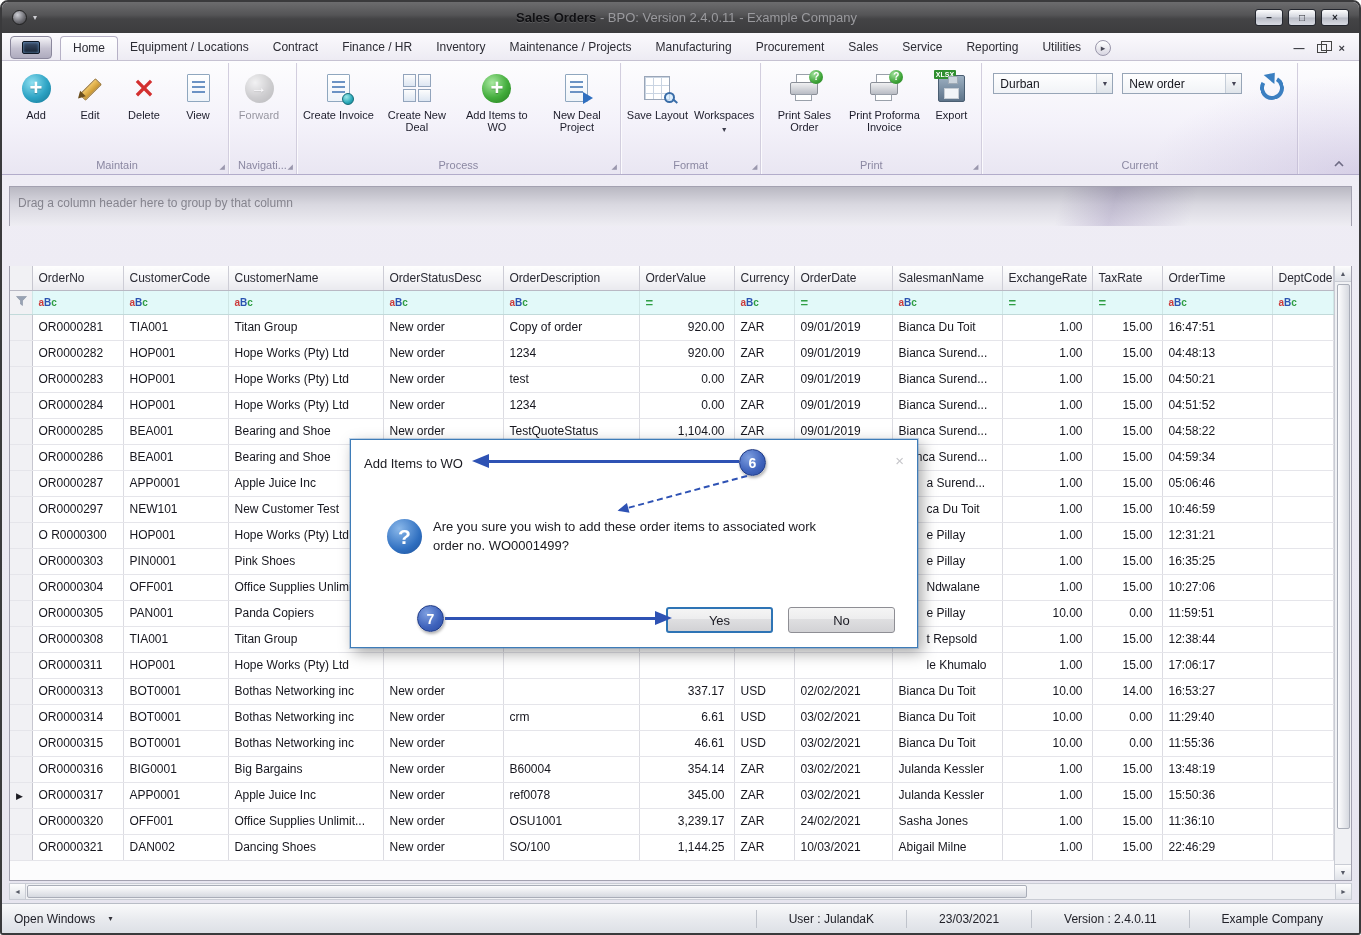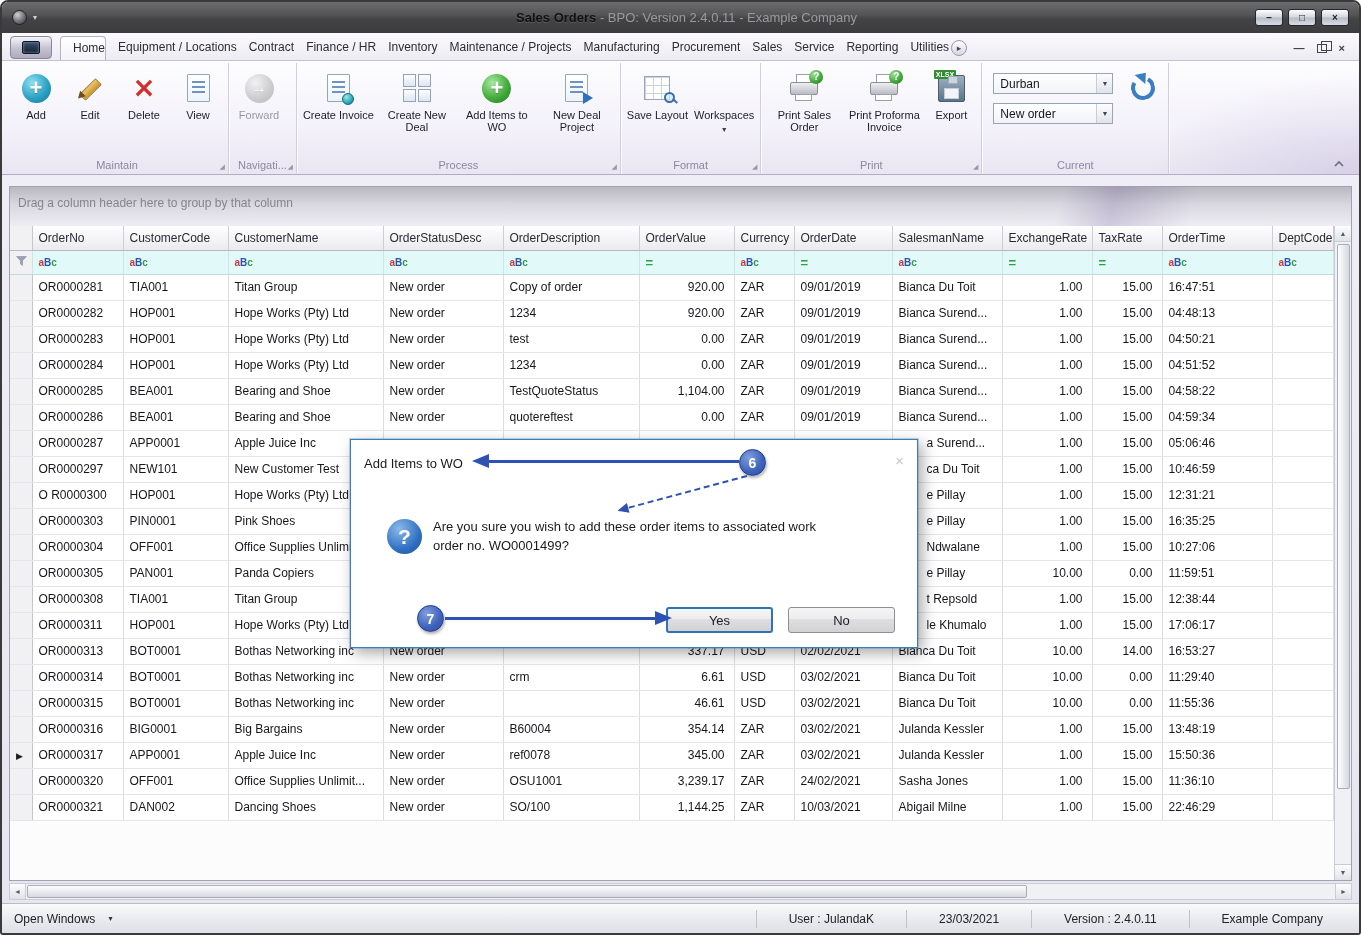--- a/index.html
+++ b/index.html
@@ -26,21 +26,21 @@
 
   
   .tabrow { height:28px; flex:0 0 28px; background:linear-gradient(#fbfafd,#edebf3);
     border-bottom:1px solid #c6c2d2; display:flex; align-items:flex-end; padding:0 6px 0 8px; }
   .app-btn { width:42px; height:23px; margin:0 8px 1px 0; border-radius:4px;
     background:linear-gradient(#f6f5f9,#c4c1d0 55%,#aeabbe); border:1px solid #8a879c;
     display:flex; align-items:center; justify-content:center; }
   .app-btn .mon { width:18px; height:13px; border-radius:2px; border:1px solid #0e1724;
     background:linear-gradient(#3d4f6c,#151f2d); box-shadow:inset 0 0 3px #6fa0d0; }
   .tabs { display:flex; overflow:hidden; max-width:1108px; white-space:nowrap; }
-  .tab { padding:4px 0 5px 12px; font-size:12px; color:#2c2c34; flex:0 0 auto; }
+  .tab { padding:4px 12px 5px 12px; font-size:12px; color:#2c2c34; flex:0 0 auto; }
   .tab.active { background:linear-gradient(#ffffff,#f3f2f8); border:1px solid #b6b1c6; border-bottom:none;
     border-radius:4px 4px 0 0; margin-bottom:-1px; padding-bottom:6px; }
   .tab-scroll { width:16px; height:16px; border-radius:50%; border:1px solid #9a97ab;
     background:linear-gradient(#fff,#d8d6e2); color:#4a4a58; font-size:9px;
     display:flex; align-items:center; justify-content:center; margin:0 0 4px 2px; flex:0 0 auto; }
   .childctl { margin-left:auto; display:flex; align-items:center; gap:12px; padding:0 8px 6px 0; color:#3c3c44; }
   .childctl span { font-size:11px; font-weight:bold; line-height:1; }
   .childctl .rest { position:relative; width:10px; height:9px; border:1px solid #444; background:#f4f4f8; }
   .childctl .rest::before { content:""; position:absolute; top:-4px; left:3px; width:9px; height:8px; border:1px solid #444; }
 
@@ -106,38 +106,38 @@
   .refreshic::after { content:""; position:absolute; top:-8px; right:-2px; width:0; height:0;
     border-left:7px solid transparent; border-right:7px solid transparent; border-bottom:9px solid #3a7fc1;
     transform:rotate(55deg); }
   .gridsq { position:relative; width:26px; height:24px; background:#fff; border:1px solid #9aa6b8;
     background-image:linear-gradient(#c9d4e2 1px,transparent 1px),linear-gradient(90deg,#c9d4e2 1px,transparent 1px);
     background-size:8px 8px; }
   .mag { position:absolute; right:-6px; bottom:-4px; width:11px; height:11px; border:2px solid #3a6da8;
     border-radius:50%; background:rgba(210,235,255,.7); }
   .mag::after { content:""; position:absolute; width:6px; height:2px; background:#3a6da8; right:-5px; bottom:-1px; transform:rotate(40deg); }
 
-  .cur-col { display:flex; flex-direction:column; gap:9px; padding:7px 8px 0 8px;align-items:flex-end; }
+  .cur-col { display:flex; flex-direction:row; gap:9px; padding:7px 8px 0 8px;align-items:flex-end; }
   .combo { width:120px; height:21px; border:1px solid #97a5b7; background:linear-gradient(#ffffff,#f1f3f7);
     display:flex; align-items:center; font-size:12px; padding-left:6px; color:#16161e; }
   .combo .caret { margin-left:auto; width:16px; height:100%; border-left:1px solid #c5cdd8;
     background:linear-gradient(#fdfdfd,#dfe4ea); display:flex; align-items:center; justify-content:center;
     font-size:7px; color:#445; }
   .collapse { position:absolute; right:12px; bottom:4px; width:16px; height:14px;
     display:flex; align-items:center; justify-content:center; z-index:2; }
 
   
   .main { flex:1; display:flex; flex-direction:column; padding:0 7px; min-height:0;
     background:linear-gradient(#efedf5,#e7e5ef); }
   .groupbar { margin-top:11px; height:40px; line-height:32px; padding-left:8px; font-size:12px; color:#85848e;
     border:1px solid #a3a1b0; border-bottom:none;
     background:linear-gradient(#b9b8c2,#d9d8e0 45%,#eeedf3),
                linear-gradient(105deg, transparent 78%, rgba(130,110,170,.25) 82%, transparent 88%);
     background-blend-mode:multiply; }
-  .grid-row { flex:1; display:flex; min-height:0; border:1px solid #a3a1b0; border-top:none; background:#fcfcfd; }
+  .grid-row { flex:1; display:flex; min-height:0; border:1px solid #a3a1b0; border-top:none; background:#fcfcfd;margin-top:40px; }
   .table-wrap { flex:1; overflow:hidden; background:#fcfcfd; }
   table { border-collapse:collapse; table-layout:fixed; width:100%; }
   thead th { height:24px; background:linear-gradient(#fefefe,#f3f3f6 60%,#e9e9ee);
     border-right:1px solid #cdcdd6; border-bottom:1px solid #b9b9c4; font-weight:normal; font-size:12px;
     color:#2a2a33; text-align:left; padding:0 6px; white-space:nowrap; overflow:hidden; }
   tr.frow td { height:24px; background:#e2f9f9; border-right:1px solid #cfe6e6; border-bottom:1px solid #c2dada; padding:0 6px; }
   tbody td { height:26px; font-size:12px; color:#16161e; border-right:1px solid #dcdce2;
     border-bottom:1px solid #e5e5ea; padding:0 6px; white-space:nowrap; overflow:hidden; background:#fff; }
   td.ind, th.ind { background:#f1f1f4 !important; border-right:1px solid #c6c6cf; }
   td.r { text-align:right; padding-right:9px; }

